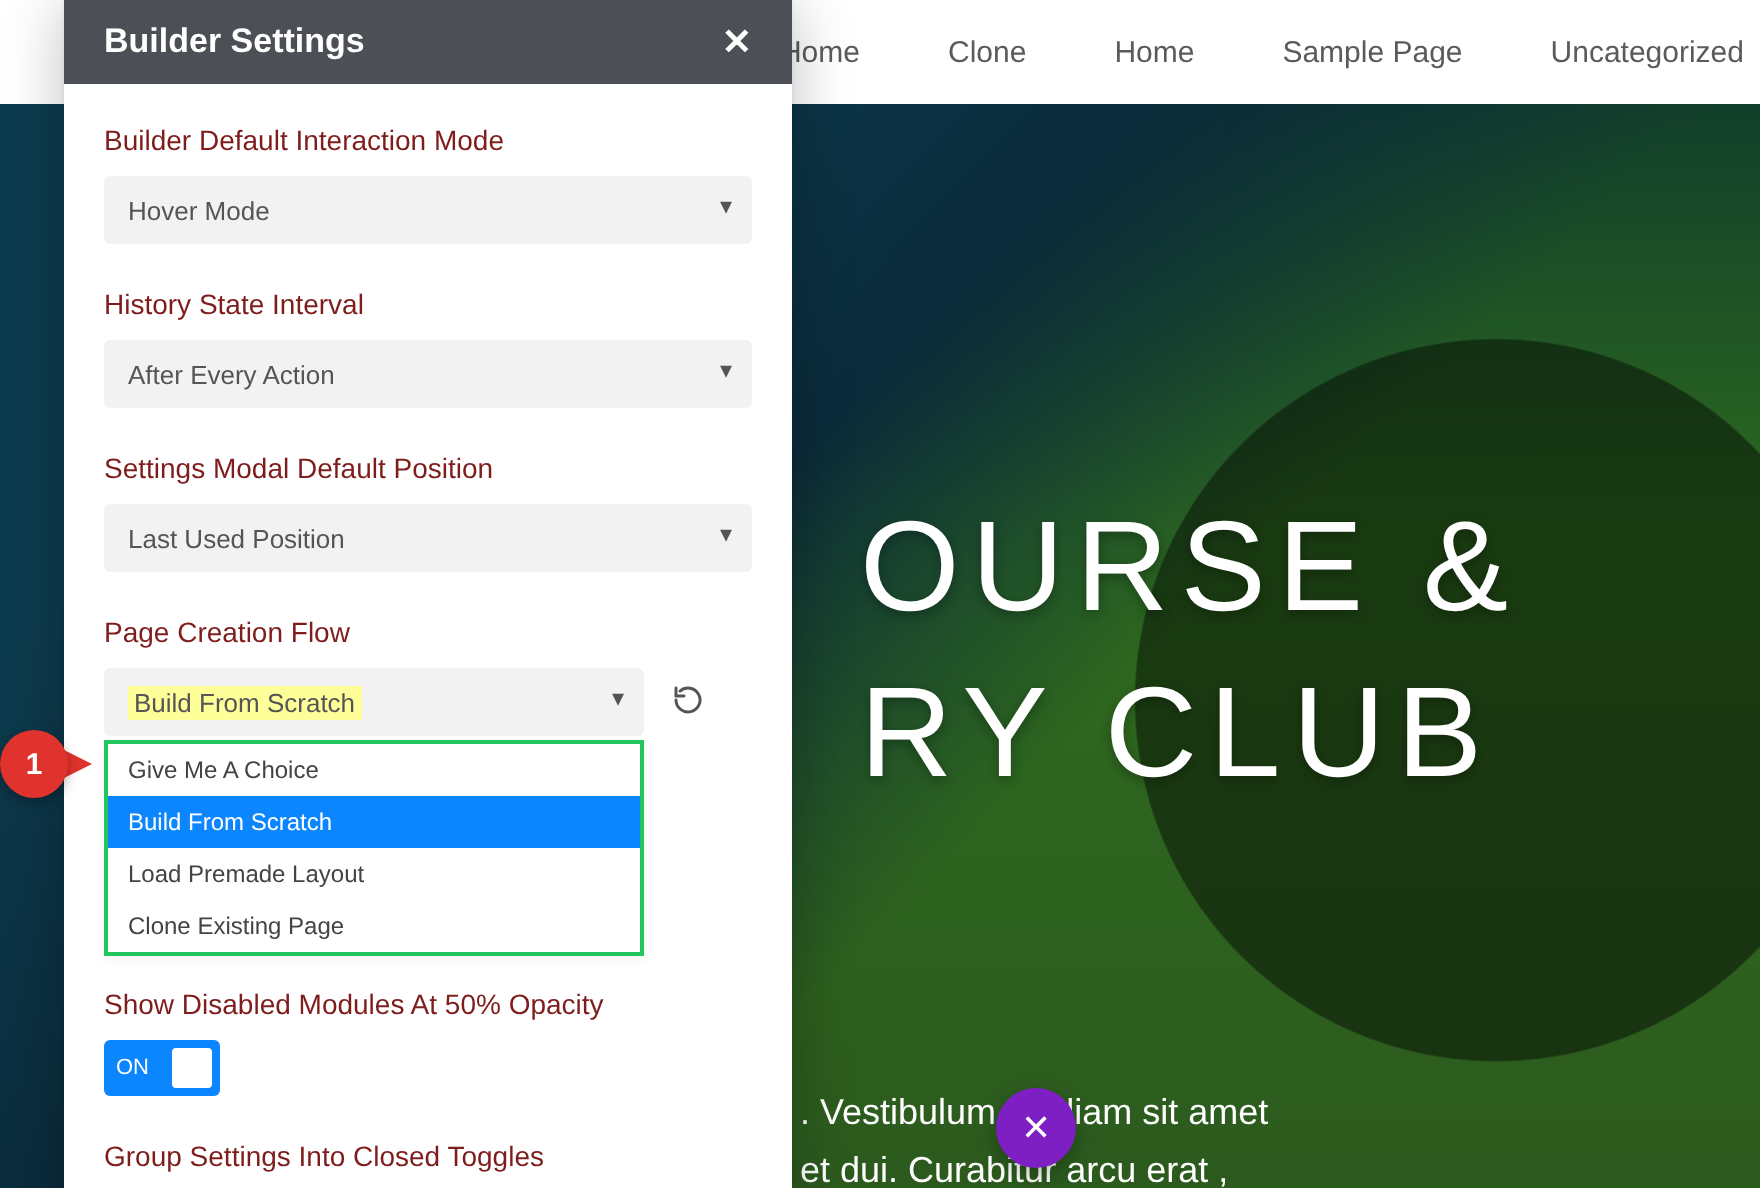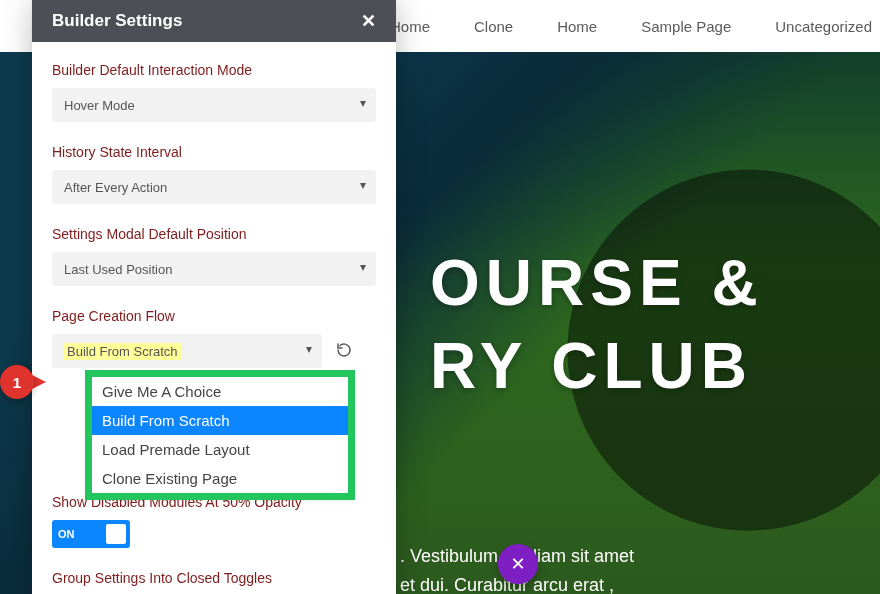--- a/index.html
+++ b/index.html
@@ -21,21 +21,21 @@
     position: absolute; top: 52px; left: 0; right: 0; bottom: 0;
     background:
       radial-gradient(circle at 85% 55%, rgba(0,0,0,0.45) 0 180px, transparent 181px),
       linear-gradient(135deg, #0d3b4e 0%, #0d3b4e 200px, transparent 420px),
       linear-gradient(-45deg, transparent 40%, #0a2a3a 60%, #0a2a3a 70%),
       linear-gradient(180deg, #123f2b 0%, #2e6b1e 40%, #2c5a1e 100%);
     overflow: hidden;
   }
   .hero-title {
     position: absolute; left: 430px; top: 190px;
-    color: #fff; font-weight: 700; font-size: 64px; line-height: 1.3; letter-spacing: 6px;
+    color: #fff; font-weight: 400; font-size: 64px; line-height: 1.3; letter-spacing: 6px;
     text-shadow: 0 2px 6px rgba(0,0,0,0.3);
   }
   .hero-body {
     position: absolute; left: 400px; top: 490px; right: 30px;
     color: #fff; font-size: 18px; line-height: 1.6;
   }
 
   
   .modal {
     position: absolute; left: 32px; top: 0; width: 364px;
@@ -70,32 +70,31 @@
     display: inline-block; vertical-align: middle; margin-left: 10px;
     color: #555; cursor: pointer;
   }
   .revert-icon svg { width: 16px; height: 16px; }
 
   .dropdown {
     position: relative;
   }
   .options {
     position: absolute; left: 0; top: 36px; width: 270px;
-    background: #fff; border: 7px solid #22c55e;
-    z-index: 10; font-size: 15px; color: #444;
+    background: #fff; border: 2px solid #22c55e;
+    z-index: 10; font-size: 12px; color: #444;
     box-shadow: 0 2px 6px rgba(0,0,0,0.05);
-    margin-left: 33px;
   }
   .options .opt { padding: 6px 10px; cursor: pointer; }
   .options .opt.selected { background: #0b86ff; color: #fff; }
 
   .toggle {
-    width: 78px; height: 28px; background: #0b86ff; border-radius: 3px;
+    width: 58px; height: 28px; background: #0b86ff; border-radius: 3px;
     display: flex; align-items: center; padding: 0 6px; color: #fff;
-    font-size: 11px; font-weight: 700; position: relative; cursor: pointer;
+    font-size: 11px; font-weight: 400; position: relative; cursor: pointer;
   }
   .toggle .knob {
     position: absolute; right: 4px; top: 4px; width: 20px; height: 20px;
     background: #fff; border-radius: 2px;
   }
 
   
   .anno {
     position: absolute; left: 0px; top: 365px; z-index: 50;
     display: flex; align-items: center;

